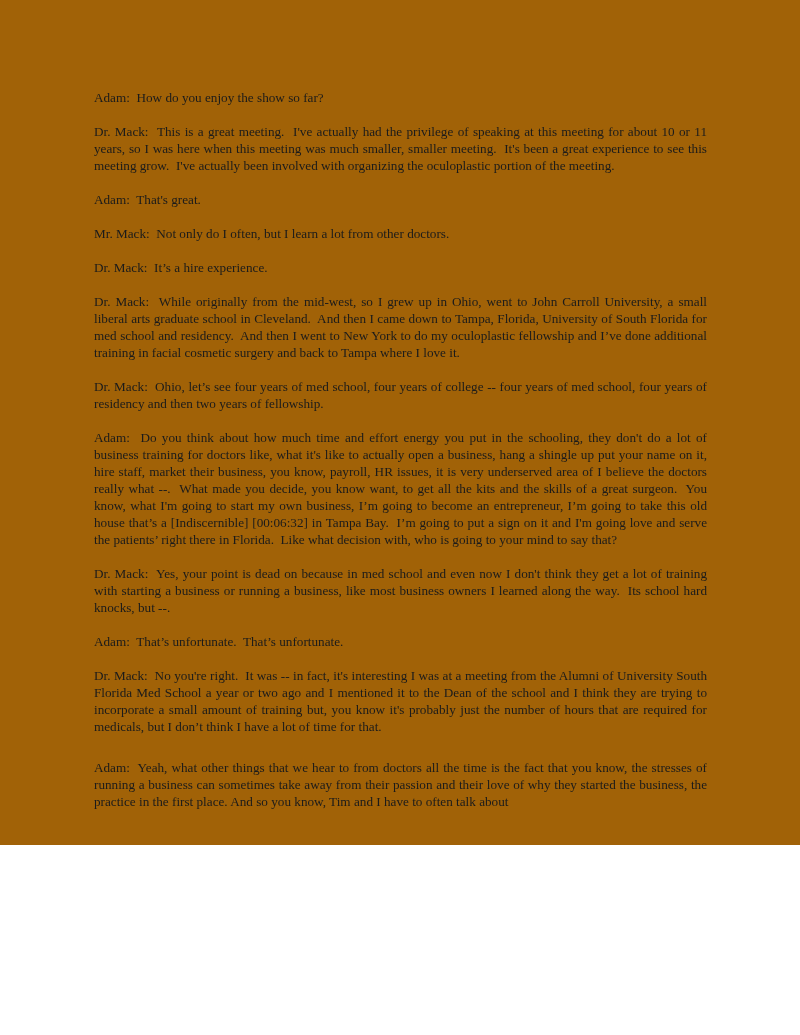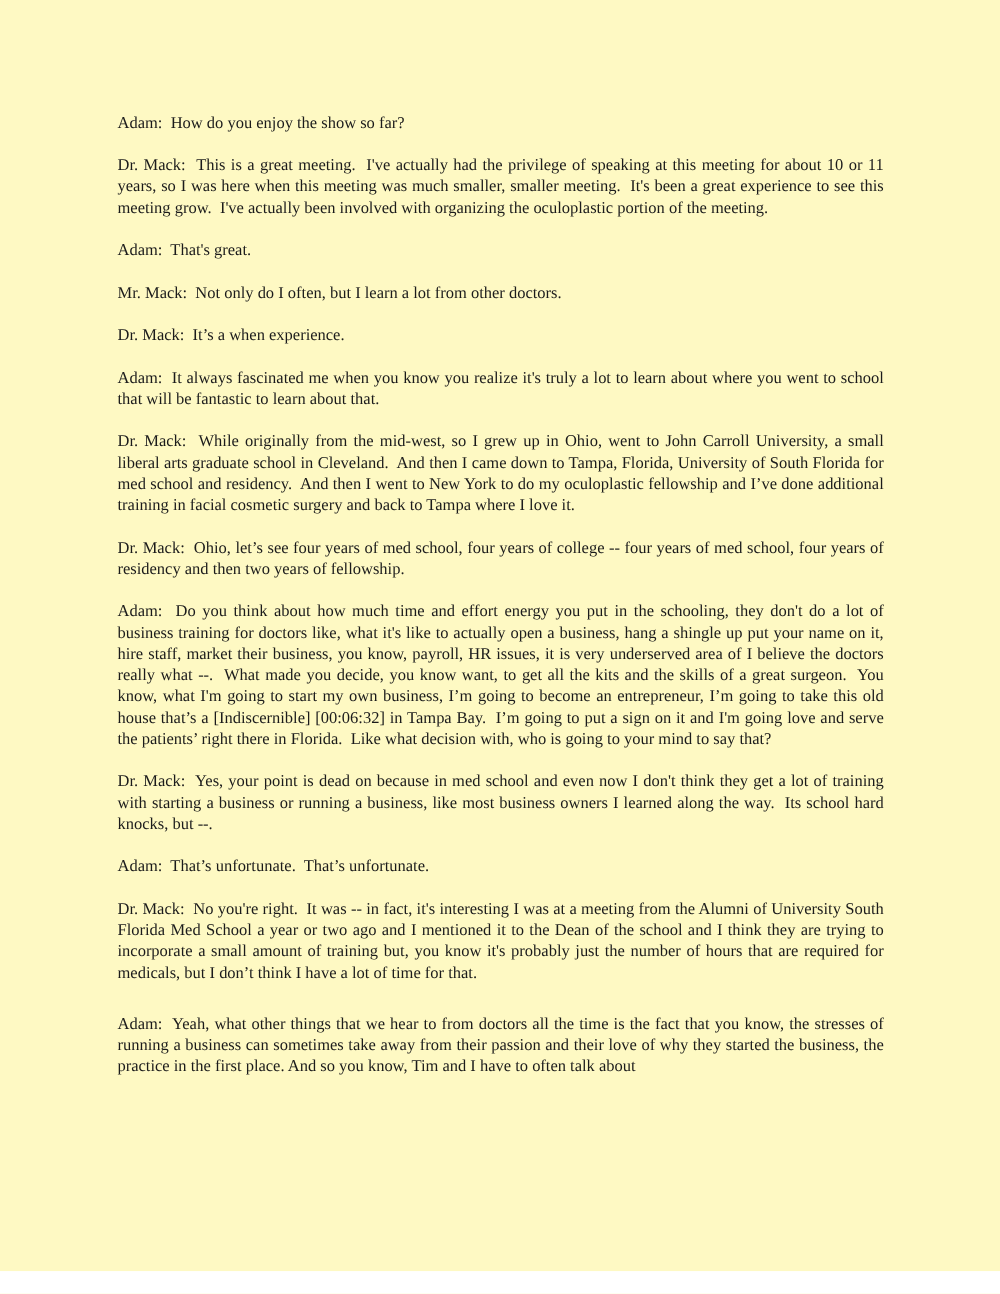--- a/index.html
+++ b/index.html
@@ -3,22 +3,22 @@
 <meta charset="utf-8">
 <style>
   html, body {
     margin: 0;
     padding: 0;
     background: #ffffff;
   }
   .page {
     position: relative;
     width: 800px;
-    height: 1017px;
-    background: #fef9c3;
+    height: 845px;
+    background: #a16207;
     overflow: hidden;
     text-decoration: underline;
   }
   .transcript {
     position: absolute;
     left: 94px;
     top: 89px;
     width: 613px;
     font-family: "Liberation Serif", "DejaVu Serif", serif;
     font-size: 13.2px;
@@ -43,22 +43,21 @@
 </style>
 </head>
 <body>
 
 <div class="page">
   <div class="transcript" id="transcript">
       <p class="para"><span class="speaker">Adam:</span>  <span class="utterance">How do you enjoy the show so far?</span></p>
       <p class="para"><span class="speaker">Dr. Mack:</span>  <span class="utterance">This is a great meeting.  I've actually had the privilege of speaking at this meeting for about 10 or 11 years, so I was here when this meeting was much smaller, smaller meeting.  It's been a great experience to see this meeting grow.  I've actually been involved with organizing the oculoplastic portion of the meeting.</span></p>
       <p class="para"><span class="speaker">Adam:</span>  <span class="utterance">That's great.</span></p>
       <p class="para"><span class="speaker">Mr. Mack:</span>  <span class="utterance">Not only do I often, but I learn a lot from other doctors.</span></p>
-      <p class="para"><span class="speaker">Dr. Mack:</span>  <span class="utterance">It’s a when experience.</span></p>
-      <p class="para"><span class="speaker">Adam:</span>  <span class="utterance">It always fascinated me when you know you realize it's truly a lot to learn about where you went to school that will be fantastic to learn about that.</span></p>
+      <p class="para"><span class="speaker">Dr. Mack:</span>  <span class="utterance">It’s a hire experience.</span></p>
       <p class="para"><span class="speaker">Dr. Mack:</span>  <span class="utterance">While originally from the mid-west, so I grew up in Ohio, went to John Carroll University, a small liberal arts graduate school in Cleveland.  And then I came down to Tampa, Florida, University of South Florida for med school and residency.  And then I went to New York to do my oculoplastic fellowship and I’ve done additional training in facial cosmetic surgery and back to Tampa where I love it.</span></p>
       <p class="para"><span class="speaker">Dr. Mack:</span>  <span class="utterance">Ohio, let’s see four years of med school, four years of college -- four years of med school, four years of residency and then two years of fellowship.</span></p>
       <p class="para"><span class="speaker">Adam:</span>  <span class="utterance">Do you think about how much time and effort energy you put in the schooling, they don't do a lot of business training for doctors like, what it's like to actually open a business, hang a shingle up put your name on it, hire staff, market their business, you know, payroll, HR issues, it is very underserved area of I believe the doctors really what --.  What made you decide, you know want, to get all the kits and the skills of a great surgeon.  You know, what I'm going to start my own business, I’m going to become an entrepreneur, I’m going to take this old house that’s a [Indiscernible] [00:06:32] in Tampa Bay.  I’m going to put a sign on it and I'm going love and serve the patients’ right there in Florida.  Like what decision with, who is going to your mind to say that?</span></p>
       <p class="para"><span class="speaker">Dr. Mack:</span>  <span class="utterance">Yes, your point is dead on because in med school and even now I don't think they get a lot of training with starting a business or running a business, like most business owners I learned along the way.  Its school hard knocks, but --.</span></p>
       <p class="para"><span class="speaker">Adam:</span>  <span class="utterance">That’s unfortunate.  That’s unfortunate.</span></p>
       <p class="para"><span class="speaker">Dr. Mack:</span>  <span class="utterance">No you're right.  It was -- in fact, it's interesting I was at a meeting from the Alumni of University South Florida Med School a year or two ago and I mentioned it to the Dean of the school and I think they are trying to incorporate a small amount of training but, you know it's probably just the number of hours that are required for medicals, but I don’t think I have a lot of time for that.</span></p>
       <p class="para"><span class="speaker">Adam:</span>  <span class="utterance">Yeah, what other things that we hear to from doctors all the time is the fact that you know, the stresses of running a business can sometimes take away from their passion and their love of why they started the business, the practice in the first place. And so you know, Tim and I have to often talk about</span></p>
     </div>
 </div>
 

